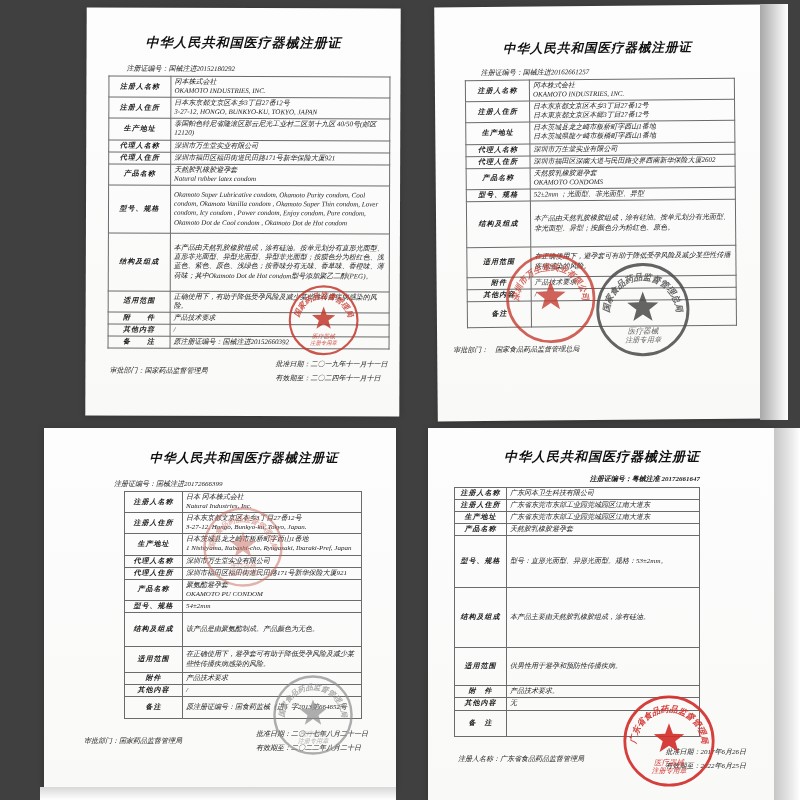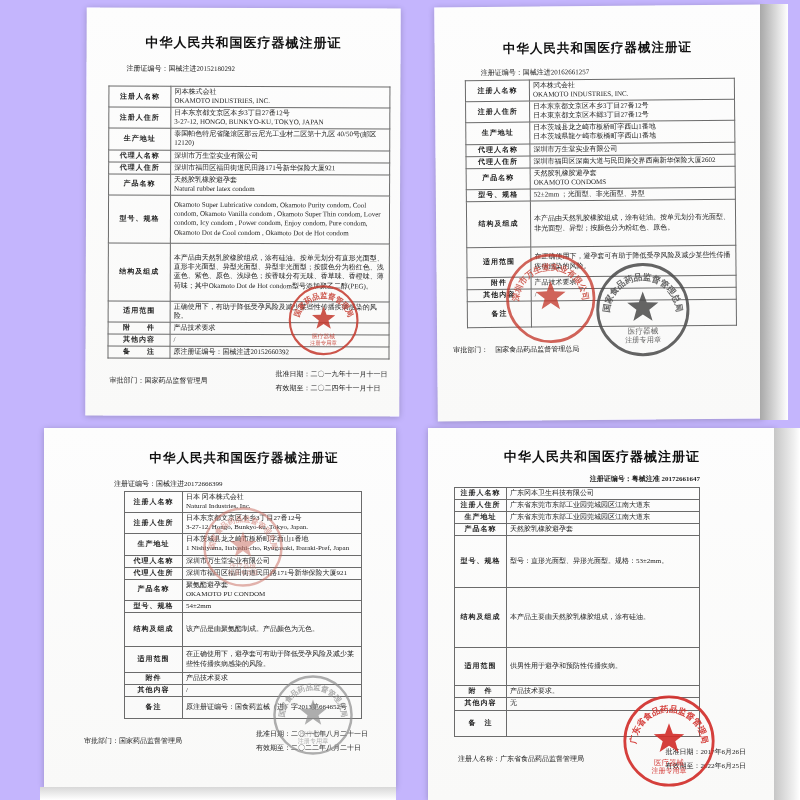--- a/index.html
+++ b/index.html
@@ -1,35 +1,35 @@
 <!DOCTYPE html>
 <html><head>
 <meta charset="utf-8">
 <style>
   * { margin:0; padding:0; box-sizing:border-box; }
   html,body { width:800px; height:800px; background:#ffffff; overflow:hidden;
               font-family:"Liberation Sans", sans-serif; color:#222; }
-  .canvas { position:relative; width:800px; height:800px; background:#c4b5fd; }
+  .canvas { position:relative; width:800px; height:800px; background:#404040;font-style:italic; }
 
   .page { position:absolute; background:linear-gradient(180deg,#fdfdfd 0%, #f9f9f8 100%);
           box-shadow:0 1px 6px rgba(0,0,0,.22); }
   #p1 { left:86px;  top:8px;   width:314px; height:408px; transform:rotate(.2deg); }
   #p2 { left:436px; top:6px;   width:326px; height:414px; transform:rotate(-.5deg); }
   #p3 { left:44px;  top:428px; width:352px; height:360px; }
   #p4 { left:428px; top:428px; width:348px; height:372px; }
 
   .cert-title { font-family:"Liberation Serif", serif; font-weight:bold; text-align:center;
                 letter-spacing:1px; color:#101010; font-size:13px; }
   #p1 .cert-title { margin-top:26px; }
   #p2 .cert-title { margin-top:34px; font-size:12.5px; }
   #p3 .cert-title { margin-top:22px; font-size:12.5px; padding-left:48px; }
   #p4 .cert-title { margin-top:20px; }
 
   .reg-line { font-size:7px; font-family:"Liberation Serif", serif; color:#1c1c1c; }
-  #p1 .reg-line { margin:12px 0 12px 40px; }
+  #p1 .reg-line { margin:12px 0 2px 40px; }
   #p2 .reg-line { margin:10px 0 2px 46px; }
   #p3 .reg-line { margin:12px 0 2px 70px; }
   #p4 .reg-line { margin:8px 0 3px 26px; width:246px; text-align:right; font-weight:bold; }
 
   table.cert-table { border-collapse:collapse; table-layout:fixed; }
   #p1 .cert-table { margin-left:22px; width:282px; }
   #p2 .cert-table { margin-left:30px; width:270px; }
   #p3 .cert-table { margin-left:80px; width:238px; }
   #p4 .cert-table { margin-left:26px; width:246px; }
   .cert-table td { border:1px solid #6b6b6b; font-size:7px; line-height:1.3; padding:1px 3px;

